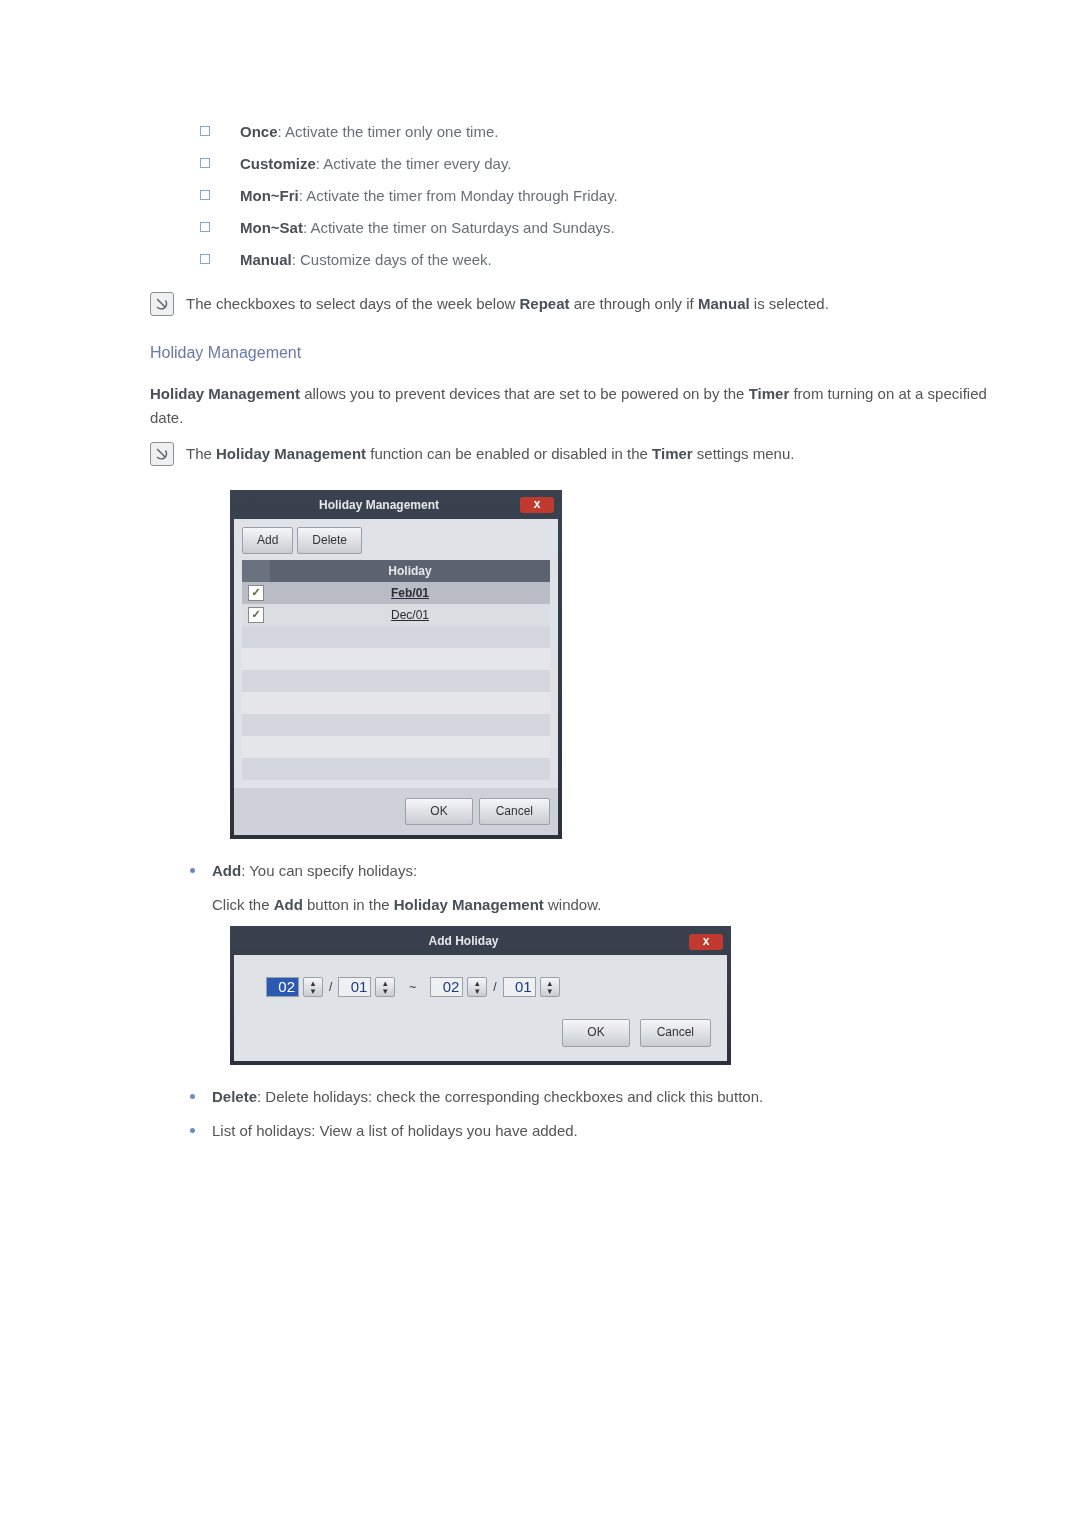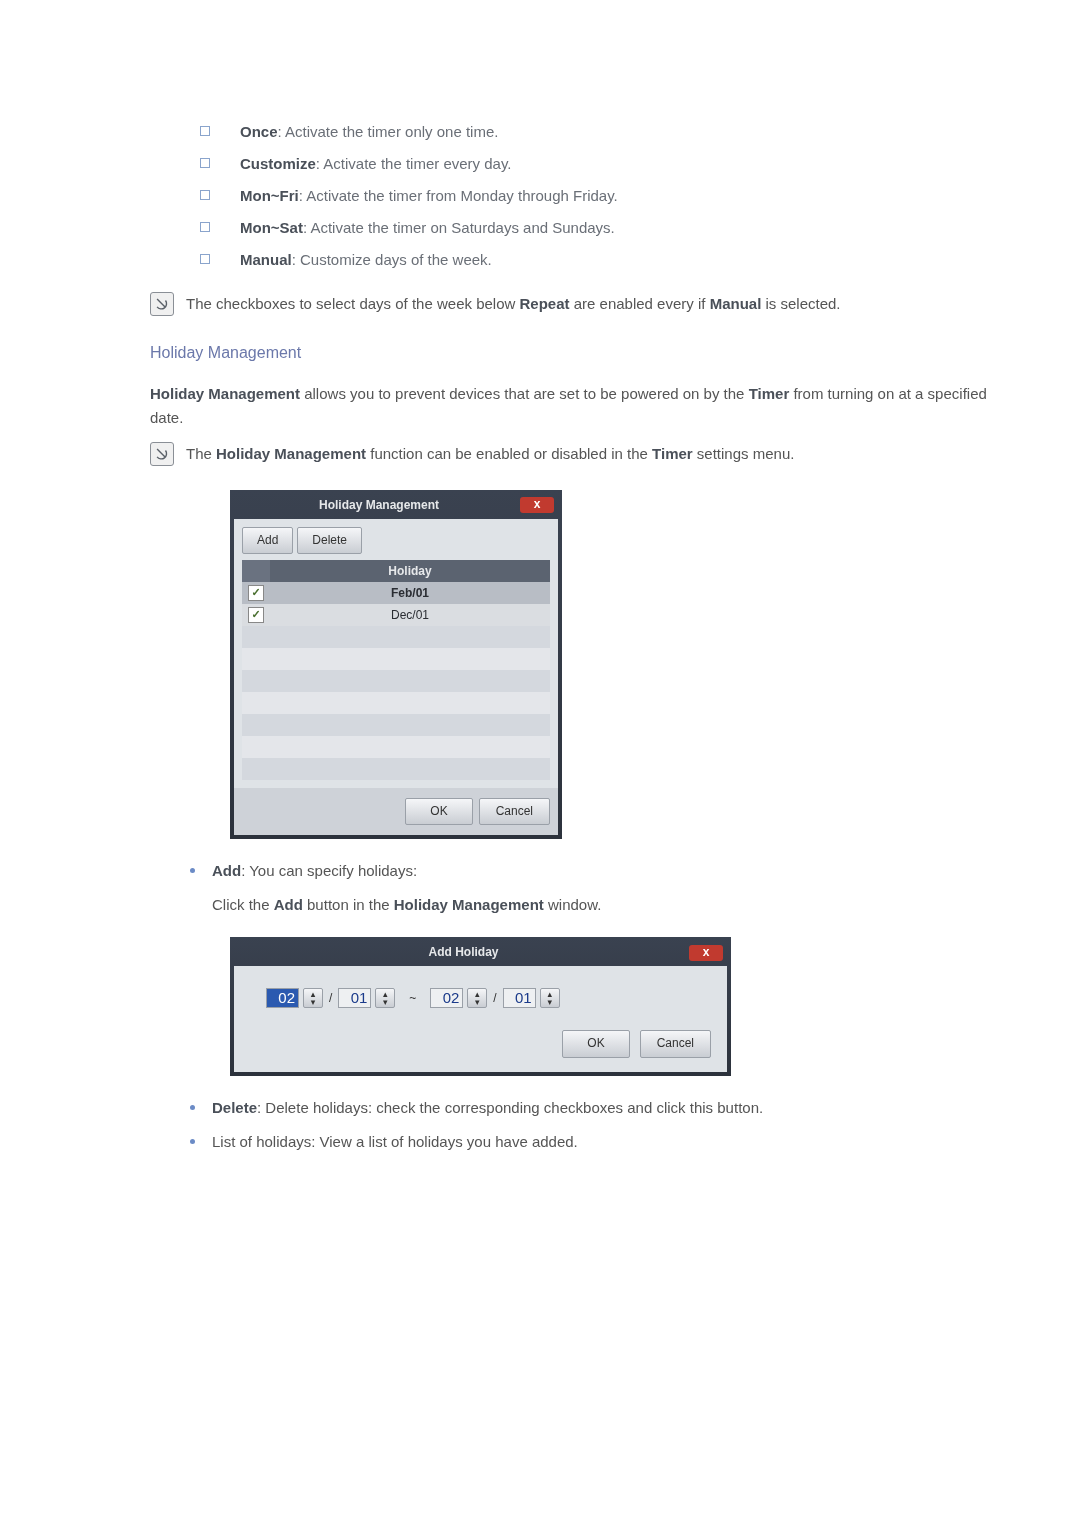--- a/index.html
+++ b/index.html
@@ -125,21 +125,21 @@
     display: flex;
   }
   .th-chk { width: 28px; height: 22px; display:flex; align-items:center; justify-content:center; background:#6a7280;}
   .th-hol { flex: 1; text-align: center; line-height: 22px;}
   .tb-row { display: flex; height: 22px; font-size: 12px;}
   .tb-row.r0 { background: #b8bdc5; }
   .tb-row.r1 { background: #dadde1; }
   .tb-row.empty0 { background: #d4d8de; }
   .tb-row.empty1 { background: #e4e6ea; }
   .tb-chk { width: 28px; display:flex; align-items:center; justify-content:center;}
-  .tb-val { flex: 1; text-align: center; line-height: 22px; color:#2a2d33;}
+  .tb-val { flex: 1; text-align: center; line-height: 22px; color:#2a2d33;text-decoration:underline;}
   .ck {
     width: 14px; height: 14px;
     background: #fff;
     border: 1px solid #888;
     display: flex; align-items: center; justify-content: center;
     font-size: 11px; color: #4a7030;
     font-weight: bold;
   }
   .dlg-foot {
     background: #ced2d8;
@@ -204,21 +204,21 @@
   .bullet-list {
     margin: 16px 0 0 0;
     padding: 0 0 0 40px;
     list-style: none;
   }
   .bullet-list li {
     position: relative;
     padding-left: 22px;
     margin-bottom: 10px;
   }
-  .indent { margin-left: 62px; margin-bottom: 20px;}
+  .indent { margin-left: 62px; margin-bottom: 9px;}
 </style>
 </head>
 <body>
 
 <div class="page">
 
   <ul class="sub-list">
     <li>
       <span class="sq-bullet"></span>
       <span class="bold">Once</span><span>: Activate the timer only one time.</span>
@@ -241,21 +241,21 @@
     </li>
   </ul>
 
   <div class="note-row">
     <div class="note-icon">
       <svg viewBox="0 0 20 20">
           <path d="M3 3 L14 14 M3 14 A6 6 0 0 0 15 5" stroke="#5a6068" stroke-width="2" fill="none"></path>
         </svg>
     </div>
     <div>
-      <span>The checkboxes to select days of the week below </span><span class="bold">Repeat</span><span> are enabled every if </span><span class="bold">Manual</span><span> is selected.</span>
+      <span>The checkboxes to select days of the week below </span><span class="bold">Repeat</span><span> are through only if </span><span class="bold">Manual</span><span> is selected.</span>
     </div>
   </div>
 
   <div class="h3">Holiday Management</div>
 
   <p class="para">
     <span class="bold">Holiday Management</span><span> allows you to prevent devices that are set to be powered on by the </span><span class="bold">Timer</span><span> from turning on at a specified date.</span>
   </p>
 
   <div class="note-row">

